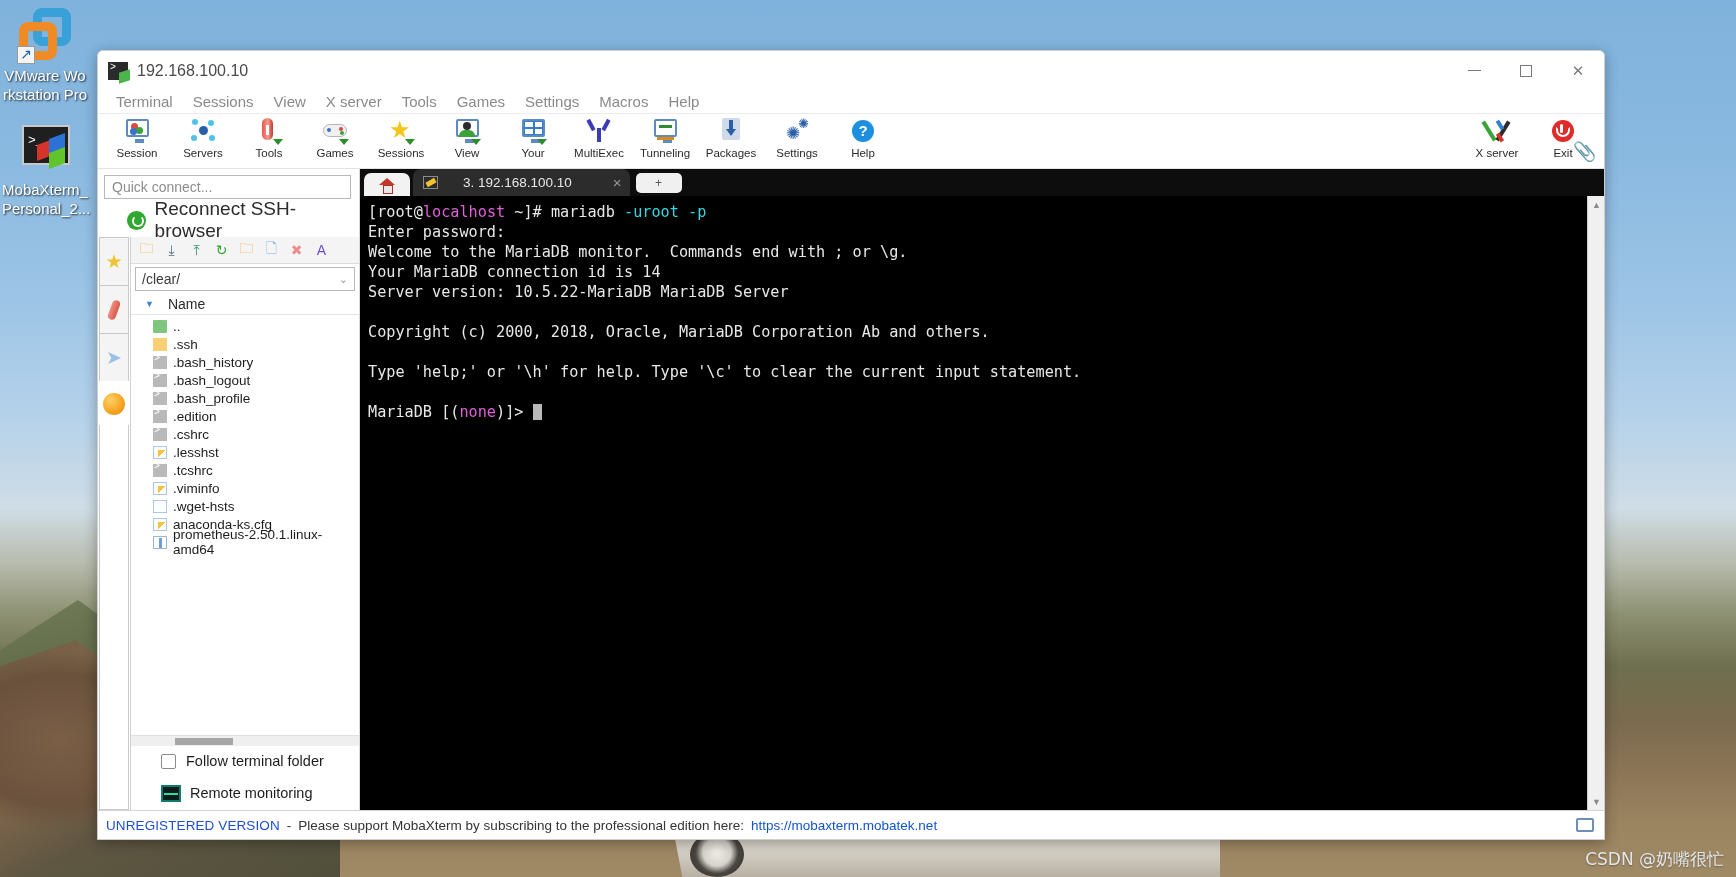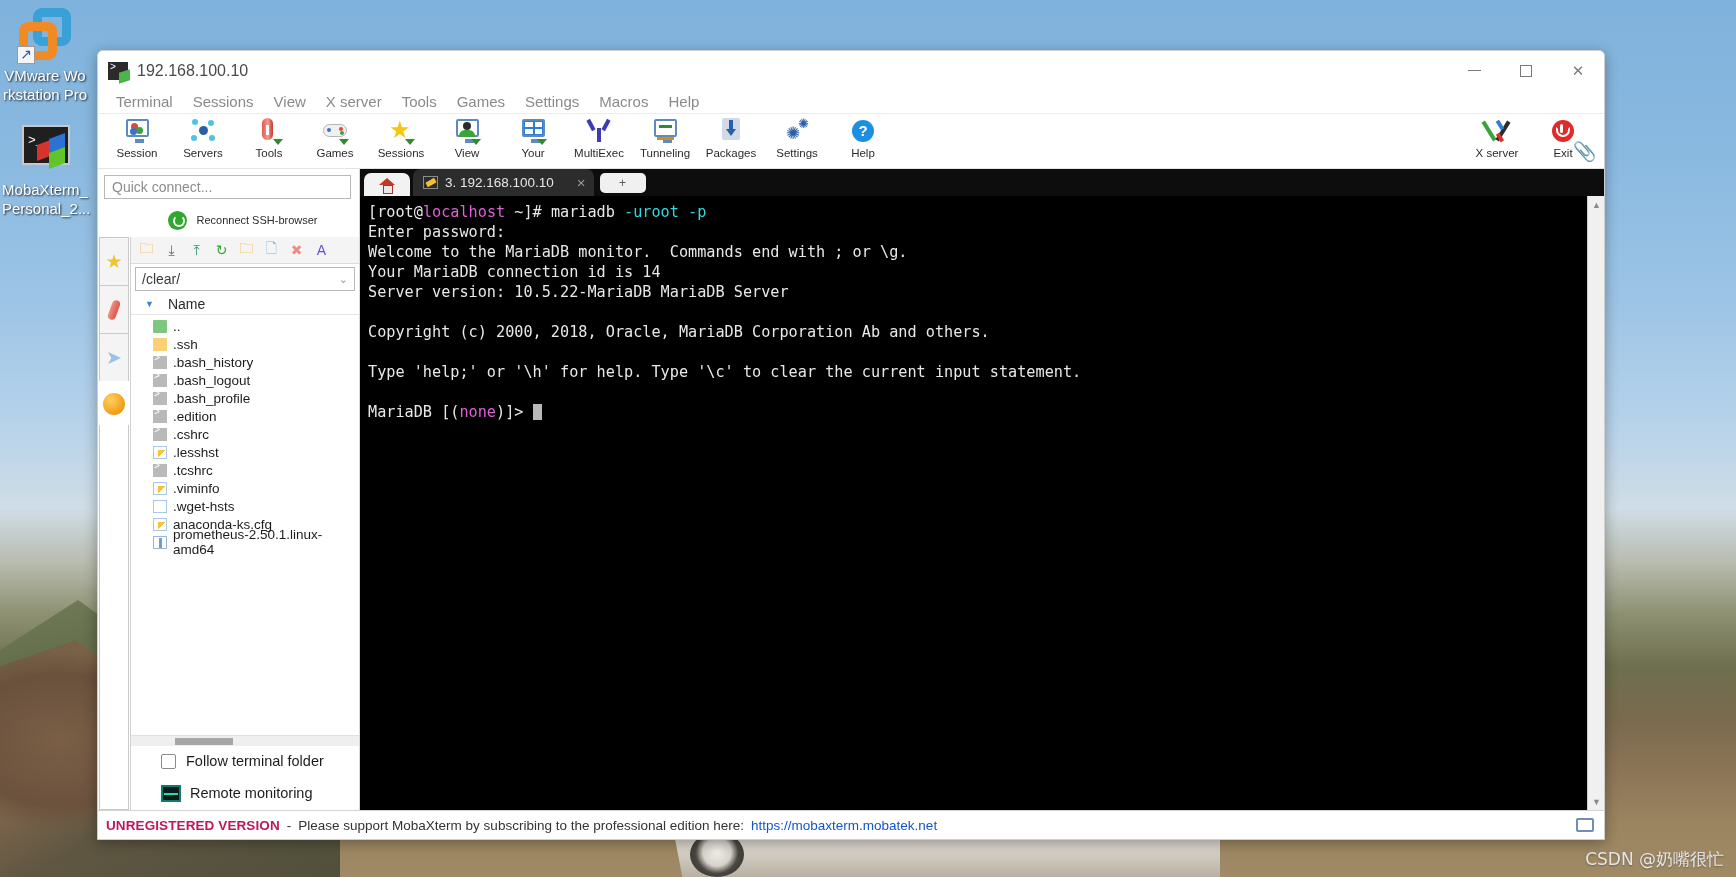--- a/index.html
+++ b/index.html
@@ -156,21 +156,21 @@
   
   #sidebar { width: 262px; flex: 0 0 262px; display: flex; flex-direction: column;
              background: #fff; border-right: 1px solid #d9d9d9; }
   #quickconnect {
     margin: 6px 8px 4px 6px; height: 24px; border: 1px solid #b8b8b8;
     display: flex; align-items: center; padding: 0 7px; font-size: 14px; color: #8d8d8d;
     background: #fff; cursor: text;
   }
   #reconnect-row {
     display: flex; align-items: center; justify-content: center; gap: 9px;
-    height: 34px; font-size: 11px; color: #2b2b2b; cursor: pointer; padding-left: 29px;
+    height: 34px; font-size: 19px; color: #2b2b2b; cursor: pointer; padding-left: 29px;
   }
   .refresh-ico {
     width: 19px; height: 19px; border-radius: 50%;
     background: #2fa82f; position: relative;
   }
   .refresh-ico:after {
     content: ""; position: absolute; left: 5px; top: 4px; width: 8px; height: 8px;
     border: 2px solid #fff; border-radius: 50%; border-top-color: transparent;
   }
 
@@ -241,21 +241,21 @@
     width: 46px; height: 23px; background: #f2f2f2; border-radius: 7px 7px 0 0;
     display: flex; align-items: center; justify-content: center; cursor: pointer; margin-right: 3px;
   }
   .home-glyph { width: 16px; height: 14px; position: relative; }
   .home-glyph:before { content: ""; position: absolute; left: 0; top: 0;
     border-left: 8px solid transparent; border-right: 8px solid transparent; border-bottom: 7px solid #c0392b; }
   .home-glyph:after { content: ""; position: absolute; left: 4px; top: 7px; width: 8px; height: 7px;
     background: #e8e8e8; border: 1px solid #b03026; }
   .tab {
     height: 27px; background: #2c2c2c; border-radius: 8px 8px 0 0;
-    display: flex; align-items: center; padding: 0 8px 0 10px; gap: 7px;
+    display: flex; align-items: center; padding: 0 8px 0 10px; gap: 25px;
     color: #e6e6e6; font-size: 13.5px; cursor: pointer;
   }
   .tab .tab-ico { width: 15px; height: 13px; background: #2c2c2c; border: 1px solid #8a8a8a;
                   position: relative; flex: 0 0 15px; }
   .tab .tab-ico:after { content: ""; position: absolute; left: 2px; top: 3px; width: 10px; height: 5px;
                         background: #f2c12e; transform: rotate(-30deg); }
   .tab .tab-close { color: #9a9a9a; font-size: 15px; margin-left: 16px; cursor: pointer; }
   .tab-plus {
     width: 46px; height: 20px; margin-left: 6px; margin-bottom: 3px;
     background: #f0f0f0; border-radius: 5px; color: #5b5b5b; font-size: 12px;
@@ -280,21 +280,21 @@
   #vscroll .arrow { width: 17px; height: 17px; display: flex; align-items: center;
                     justify-content: center; color: #8a8a8a; font-size: 9px; cursor: pointer; }
   #vscroll .arrow.bot { position: absolute; bottom: 0; }
 
   
   #statusbar {
     height: 29px; flex: 0 0 29px; background: #fff; border-top: 1px solid #d4d4d4;
     display: flex; align-items: center; padding-left: 8px; gap: 7px; font-size: 13.5px;
     position: relative;
   }
-  #sb-unreg { font-weight: bold; color: #be185d; letter-spacing: .1px; }
+  #sb-unreg { font-weight: normal; color: #1d4ed8; letter-spacing: .1px; }
   #sb-dash { color: #333; }
   #sb-text { color: #333; }
   #sb-link { color: #1155cc; text-decoration: none; cursor: pointer; }
   #sb-monitor { position: absolute; right: 10px; width: 18px; height: 14px;
                 border: 2px solid #6e8fb5; border-radius: 2px; }
 
   #watermark {
     position: absolute; right: 12px; bottom: 6px; color: #e9eef2; font-size: 17px;
     text-shadow: 0 1px 2px rgba(0,0,0,.35); opacity: .92;
     font-family: "DejaVu Sans", sans-serif;

